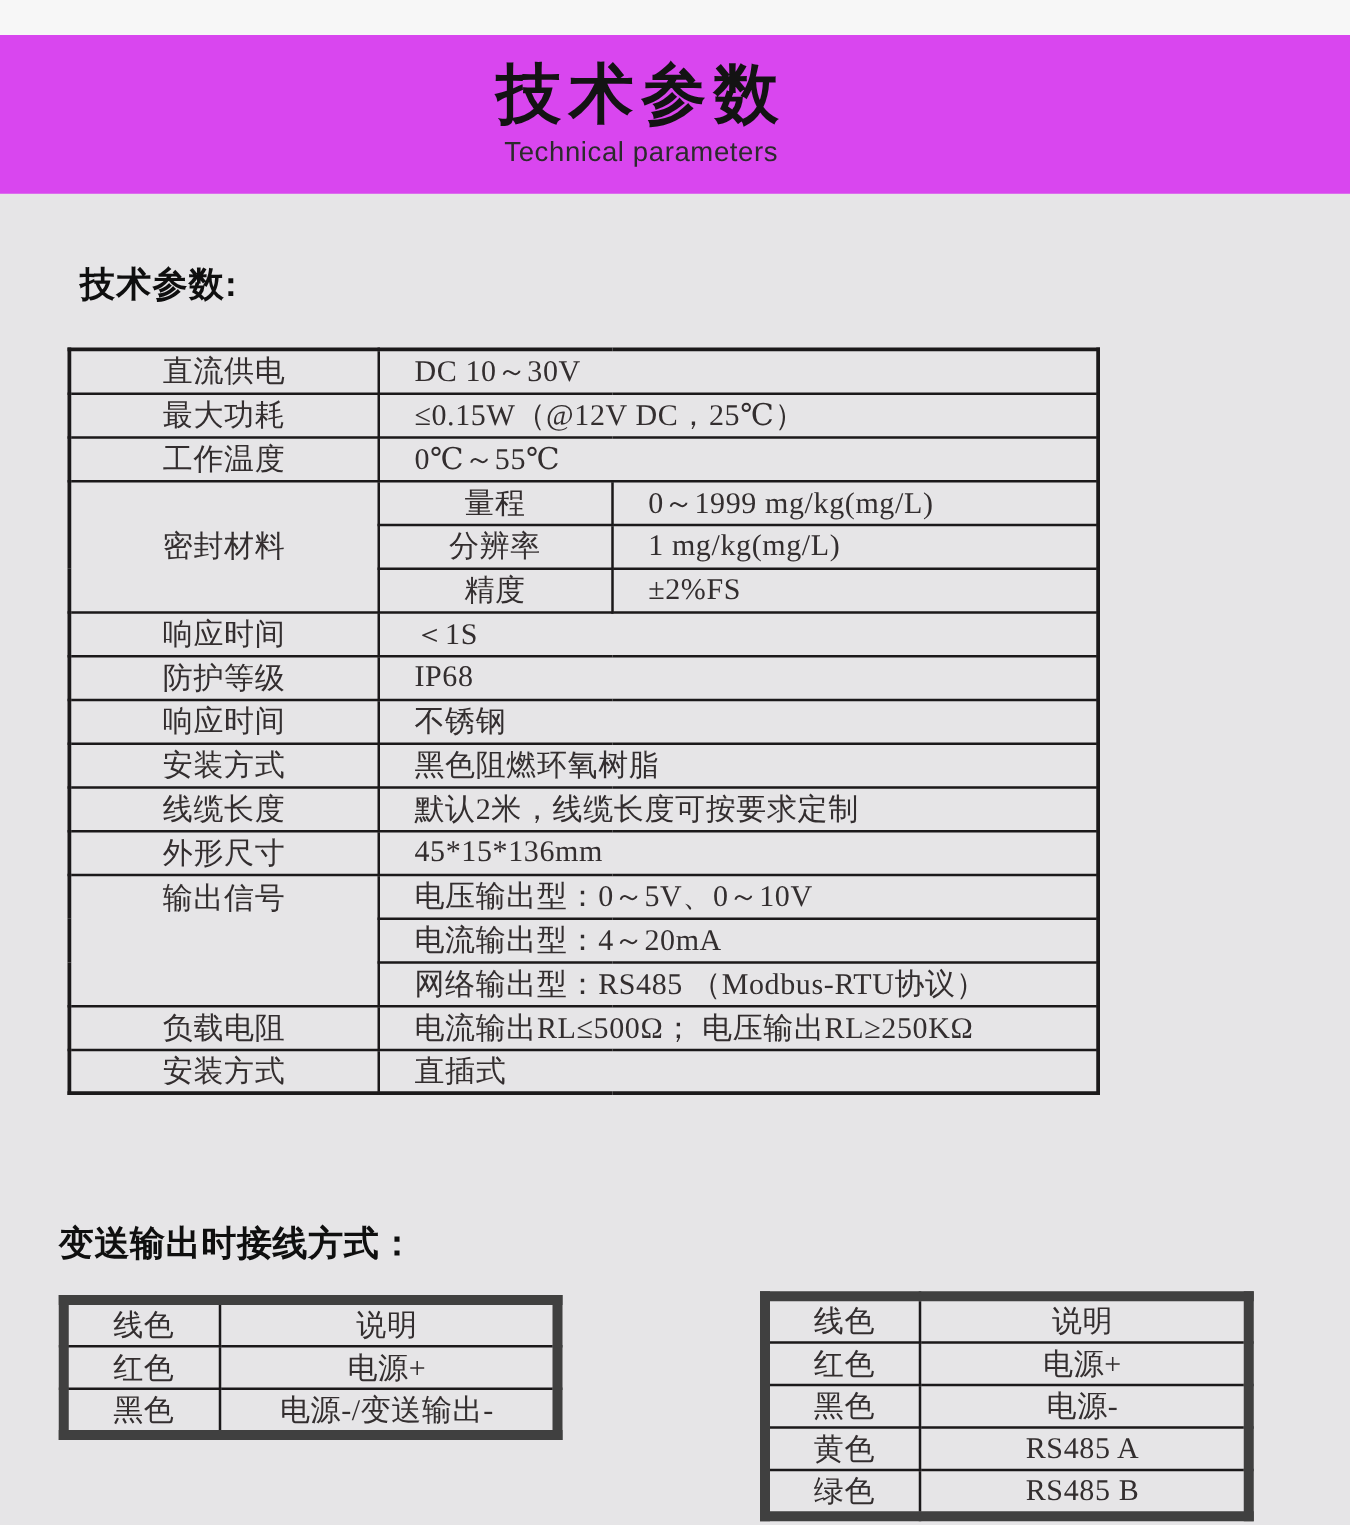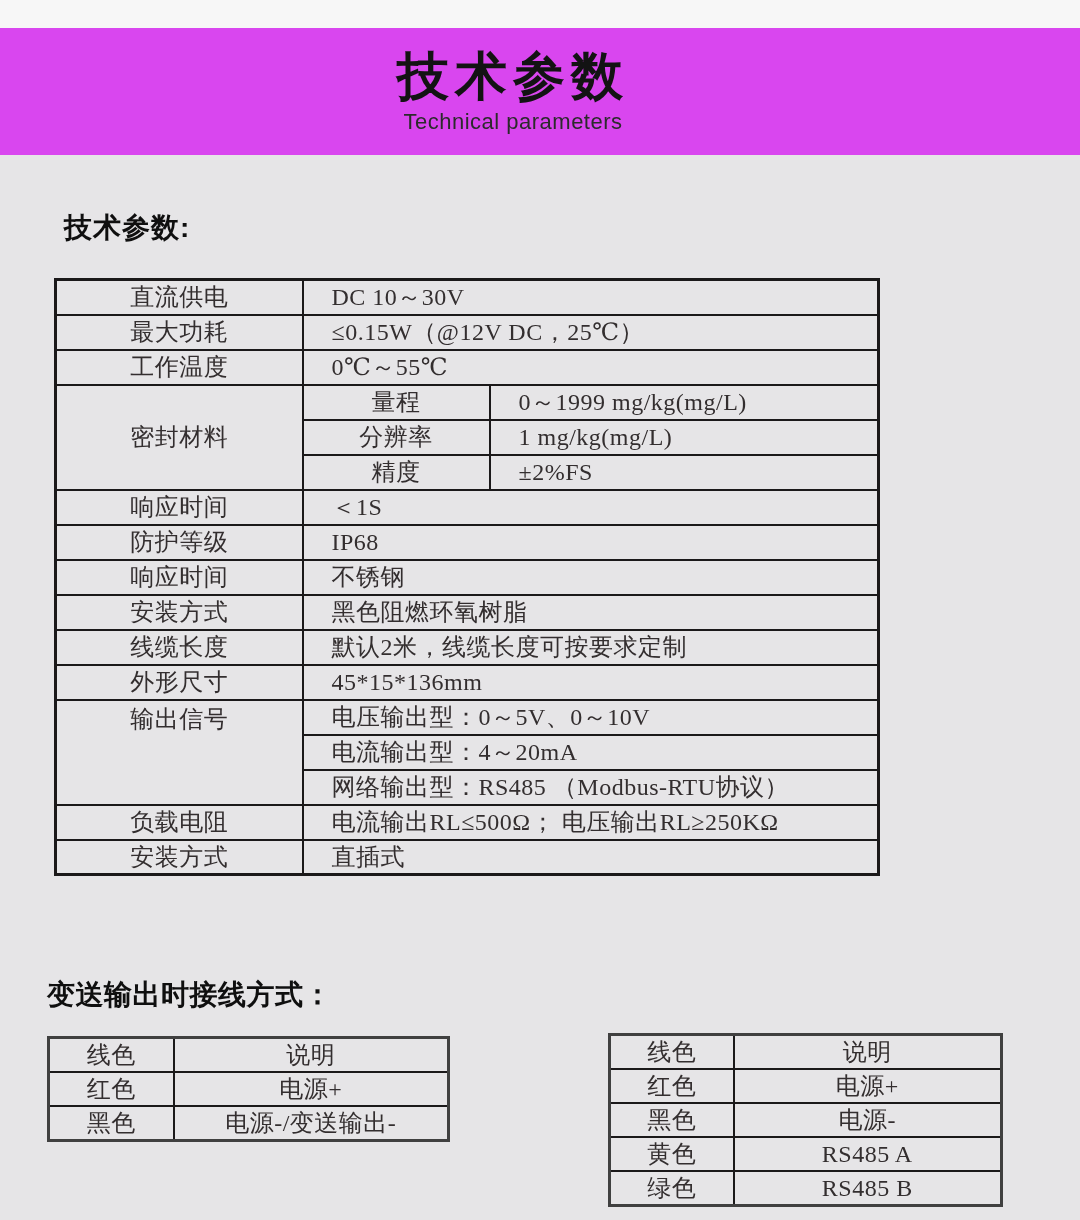--- a/index.html
+++ b/index.html
@@ -86,21 +86,21 @@
     position: absolute;
     top: 976px;
     margin: 0;
     font-size: 28px;
     font-weight: 800;
     letter-spacing: 0.5px;
     color: #0f0f0f;
   }
   .wiring-heading.left  { left: 47px; }
   .wiring-heading.right { left: 608px; }
-  .wiring-table { border: 3px solid #404040; }
+  .wiring-table { border: 8px solid #404040; }
   .wiring-table td { text-align: center; }
   .wiring-table-left {
     position: absolute;
     left: 47px; top: 1036px;
     width: 403px;
   }
   .wiring-table-left td { height: 32px; }
   .wiring-table-right {
     position: absolute;
     left: 608px; top: 1033px;

